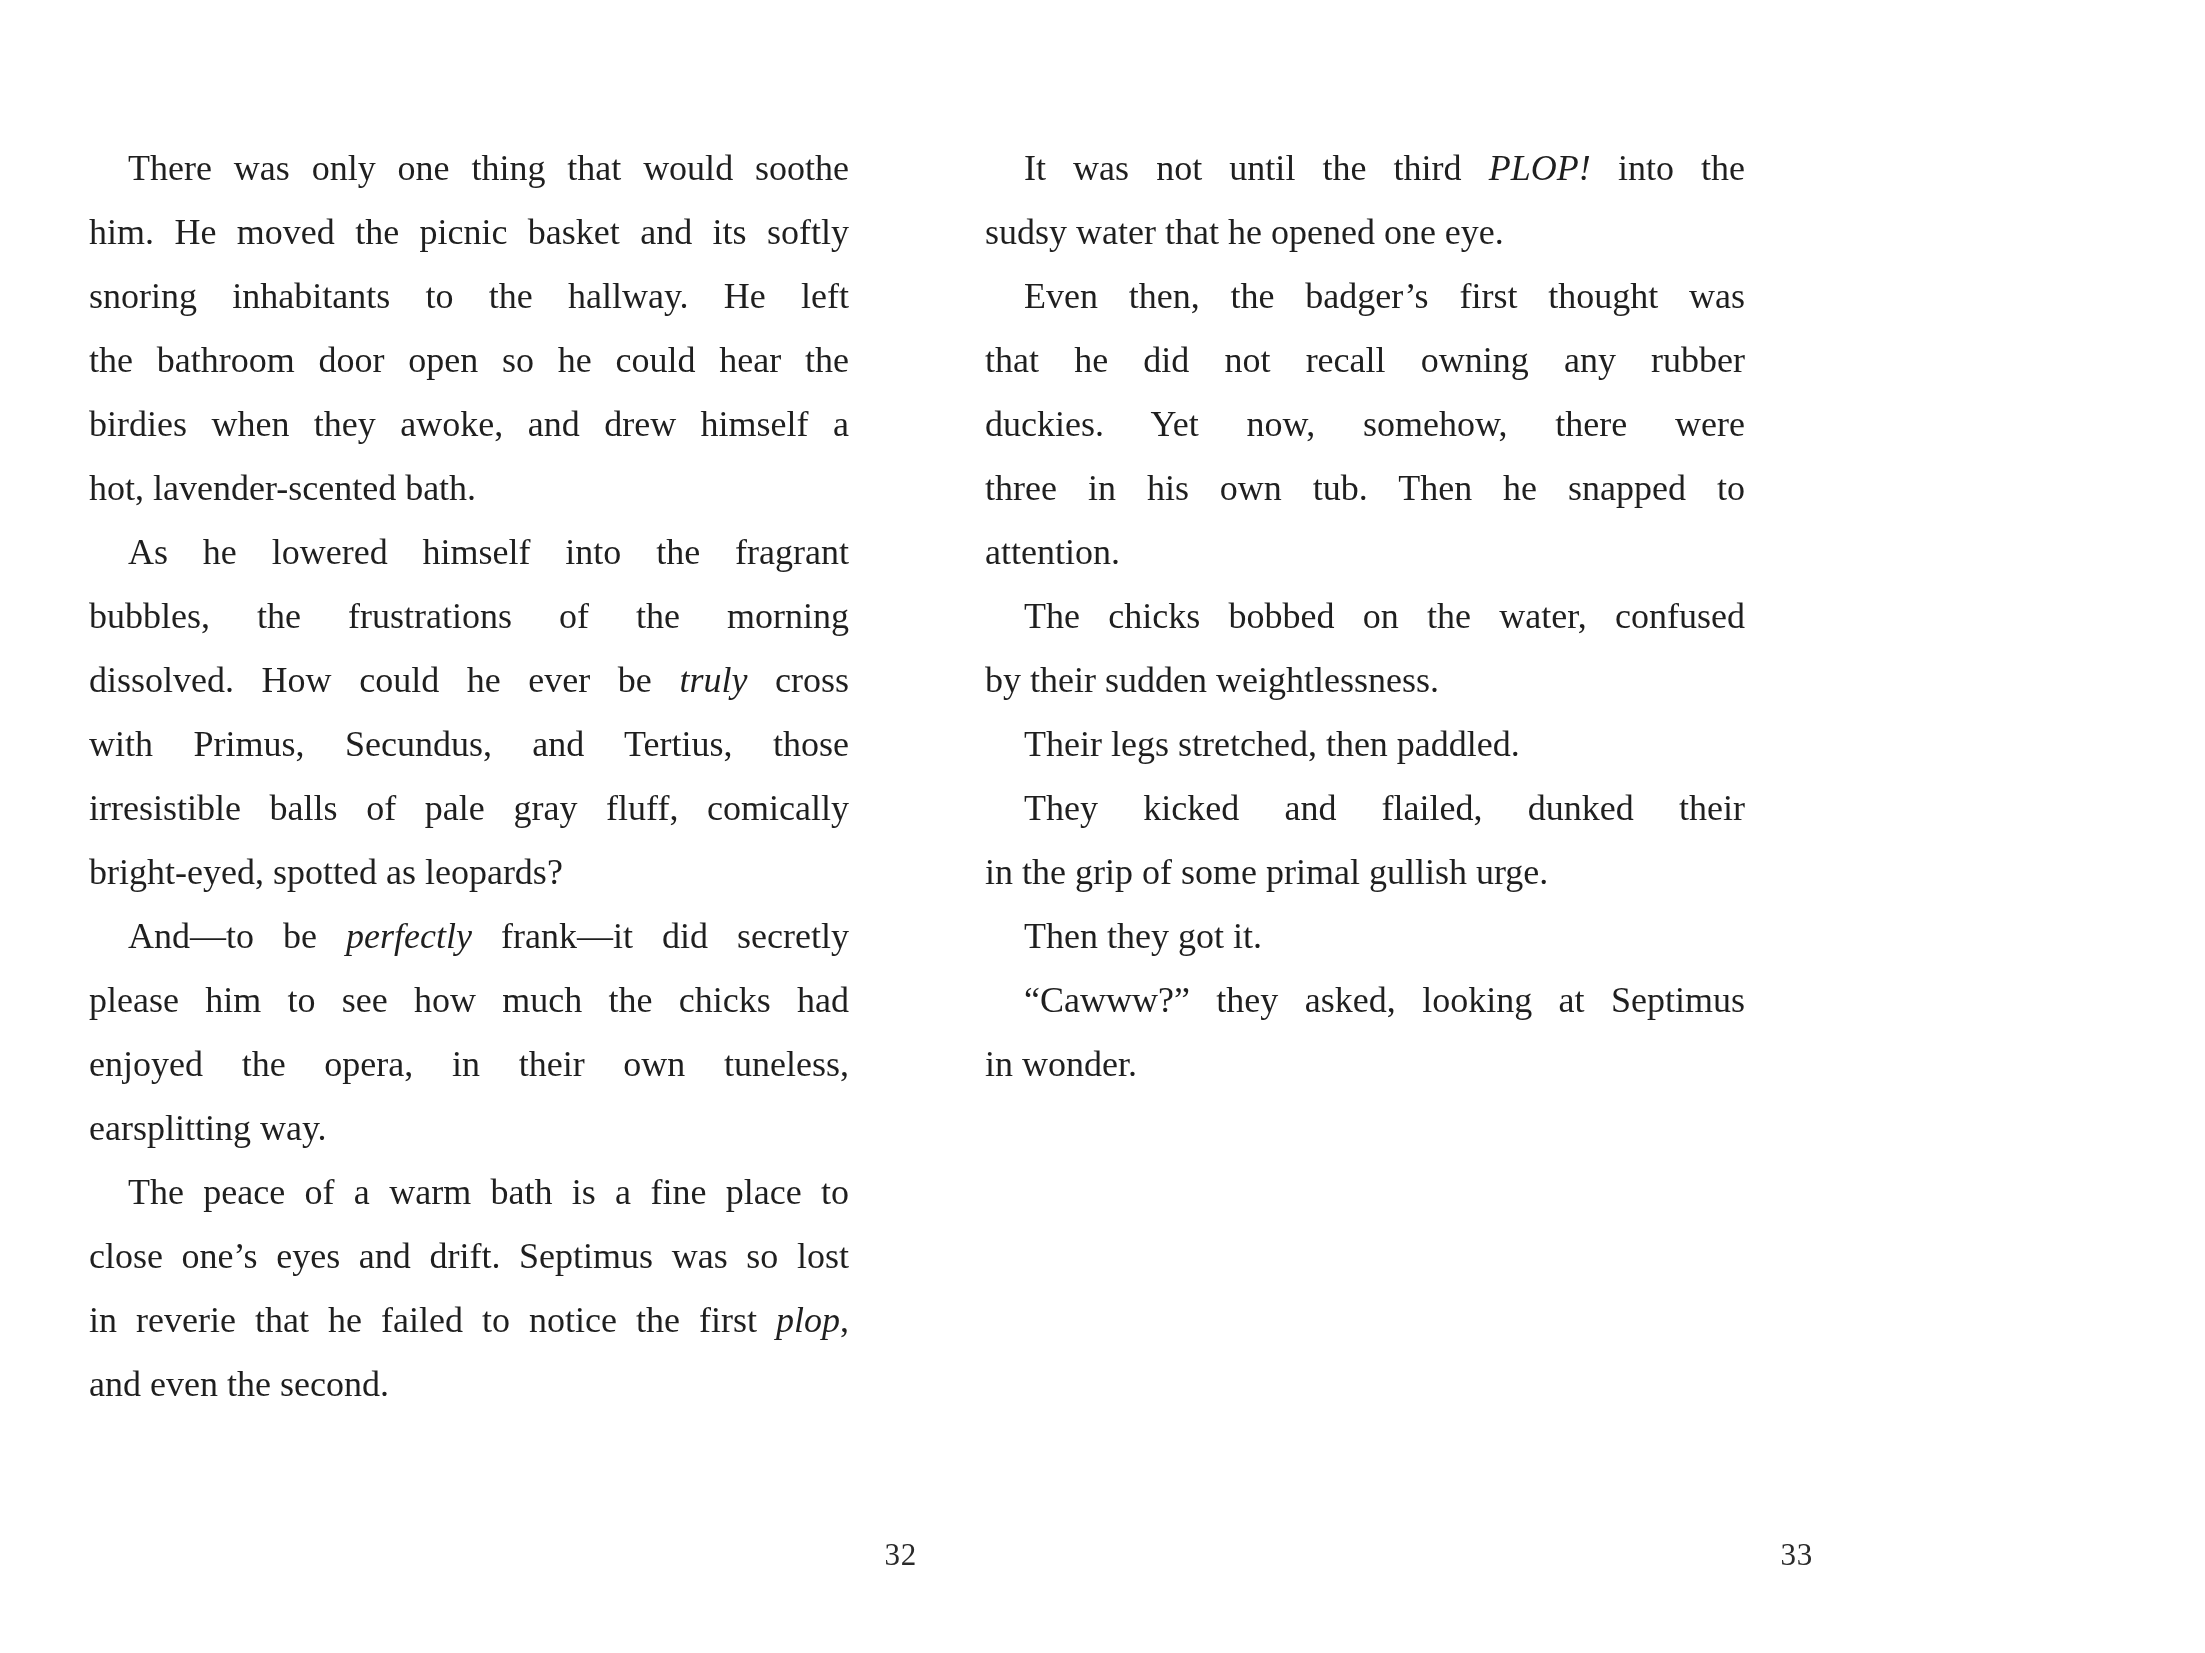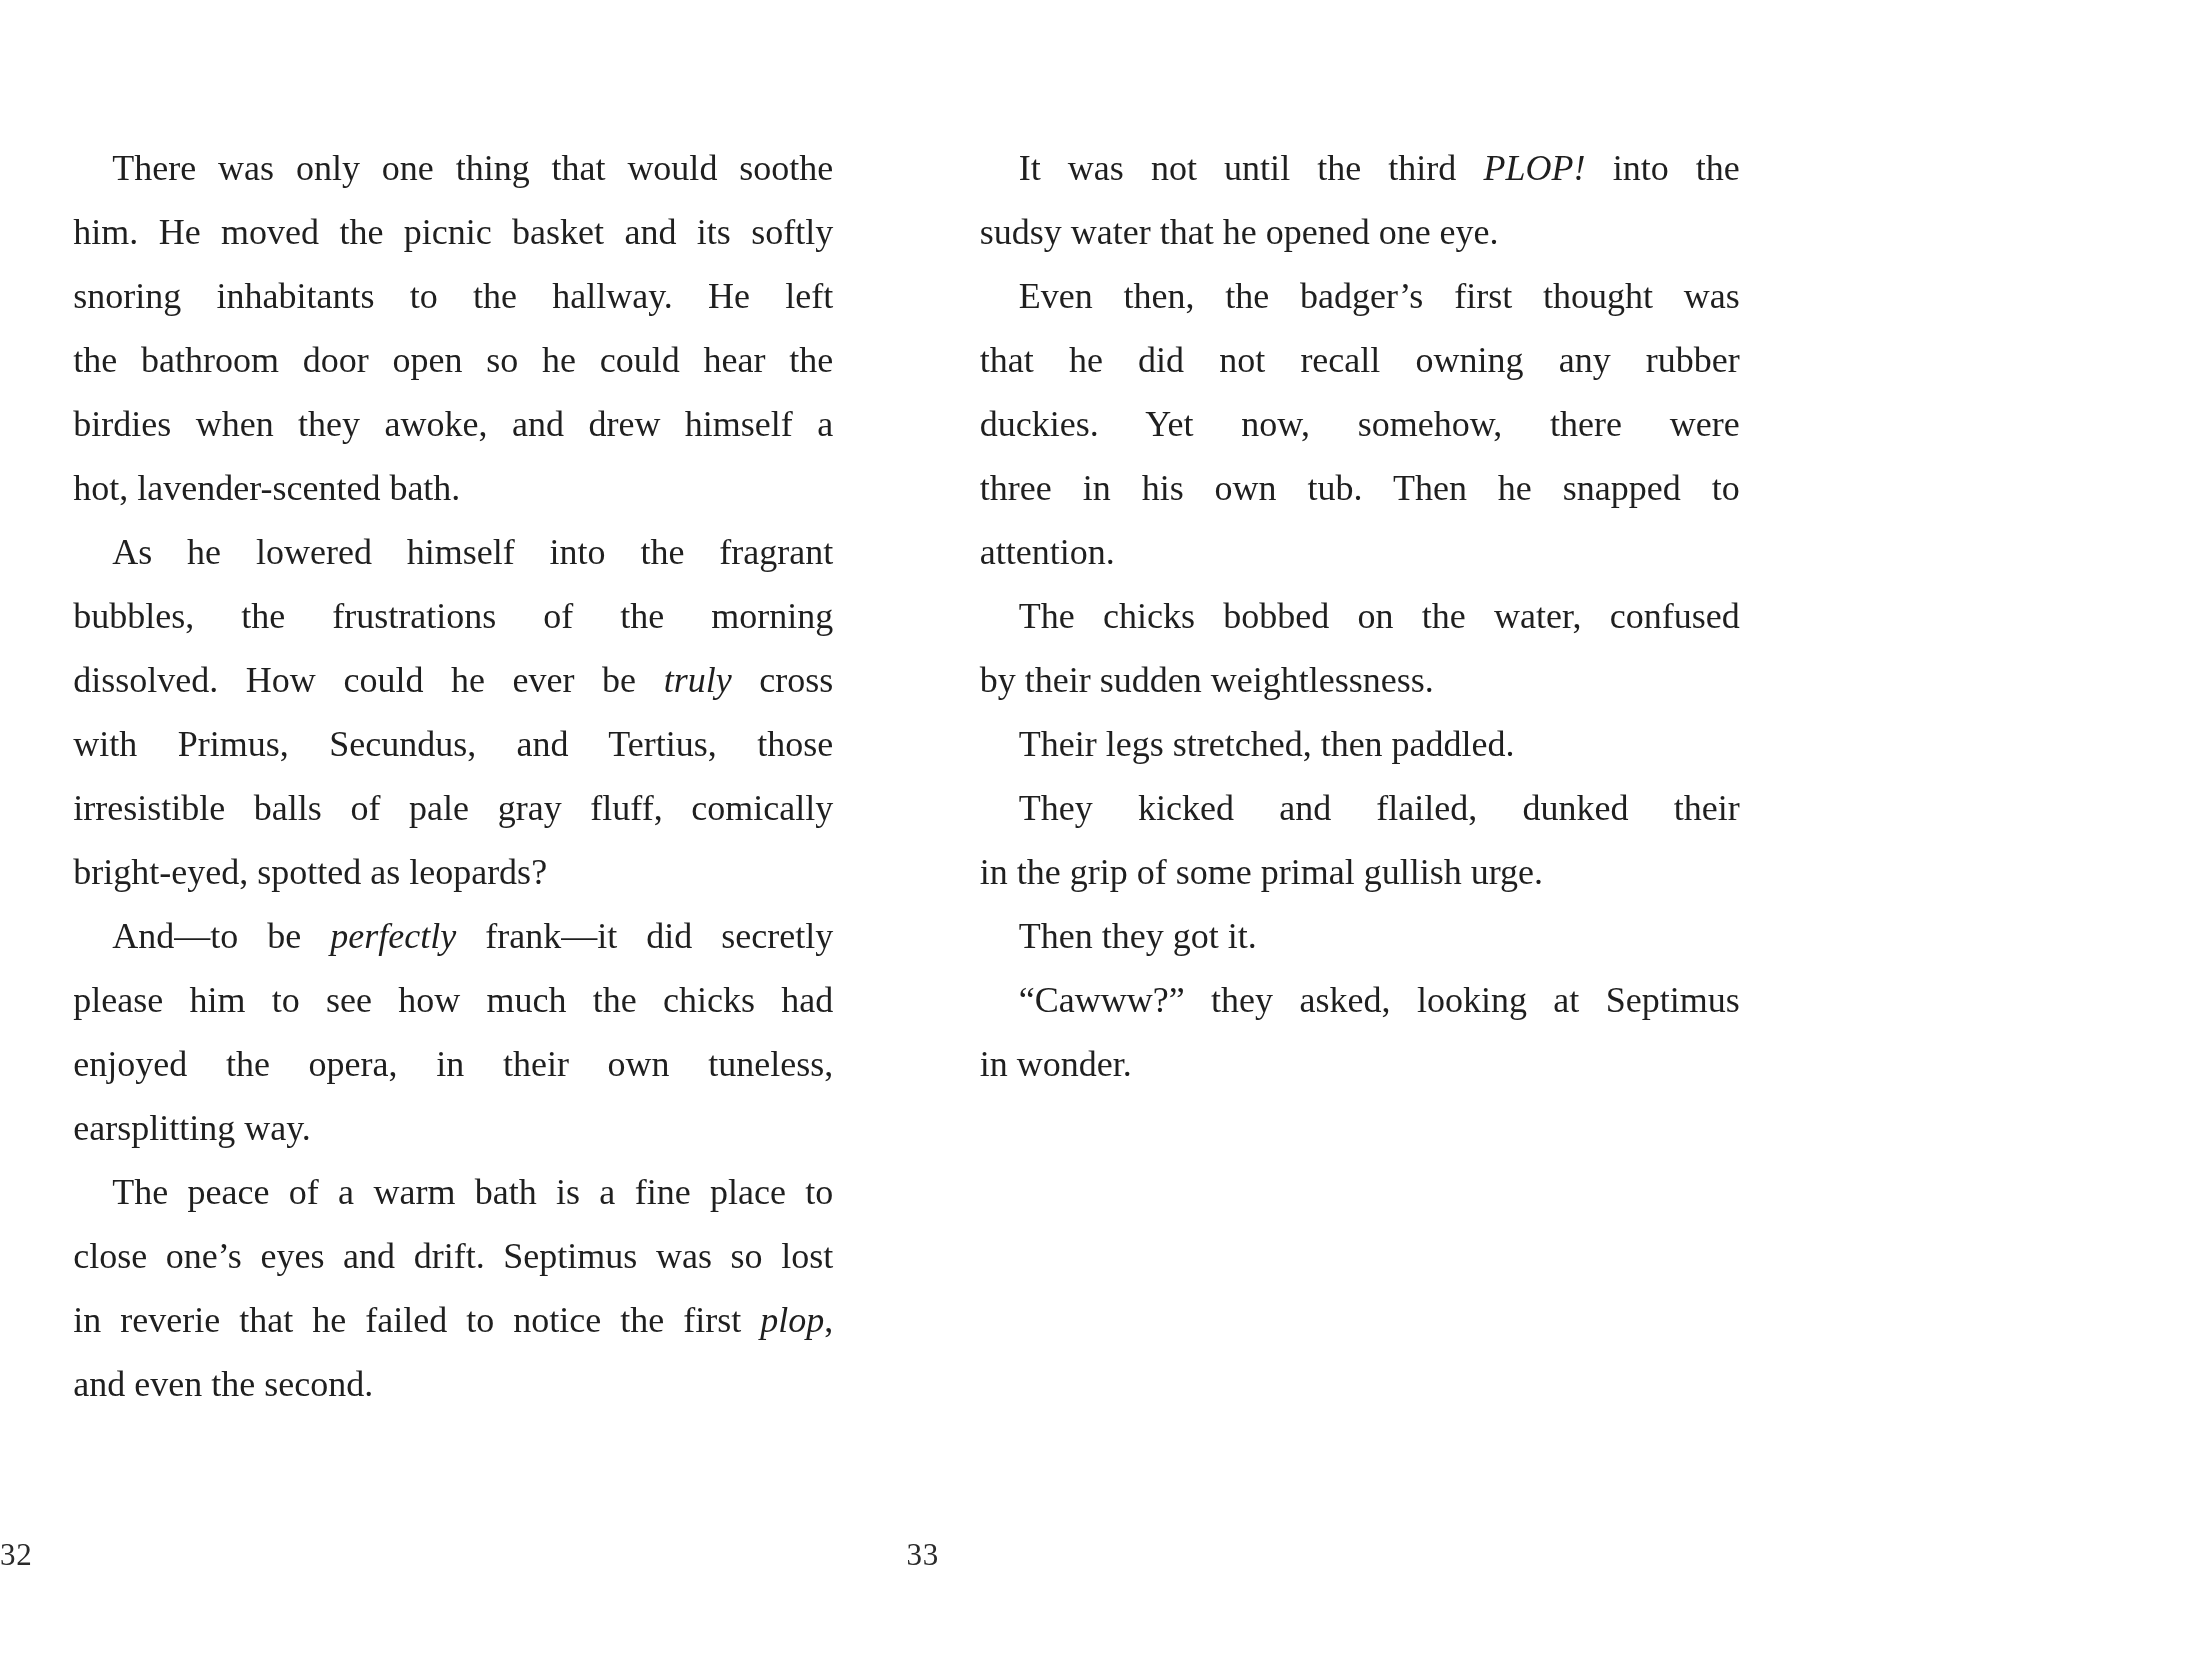--- a/index.html
+++ b/index.html
@@ -6,20 +6,21 @@
   html, body {
     width: 2205px; height: 1654px;
     background: #ffffff;
     overflow: hidden;
     font-family: "Liberation Serif", "DejaVu Serif", serif;
   }
   .spread {
     display: flex;
     width: 1813px; height: 1654px;
     background: #ffffff;
+    padding-left: 21px;
   }
   .page {
     position: relative;
     width: 1103px; height: 1654px;
   }
   .text-column {
     width: 760px;
     margin: 0 auto;
     padding-top: 136px;
     font-size: 36px;
@@ -36,21 +37,21 @@
   .line.last {
     text-align-last: left;
     -moz-text-align-last: left;
   }
   .line.indent { text-indent: 39px; }
   .line i { }
   .page-number {
     position: absolute;
     top: 1537px;
     left: 0; width: 100%;
-    text-align: left;
+    text-align: right;
     font-size: 31px;
     color: #2a2a2a;
     letter-spacing: 0.8px;
   }
 </style>
 </head>
 <body>
 
 <div class="spread">
   <div class="page">

